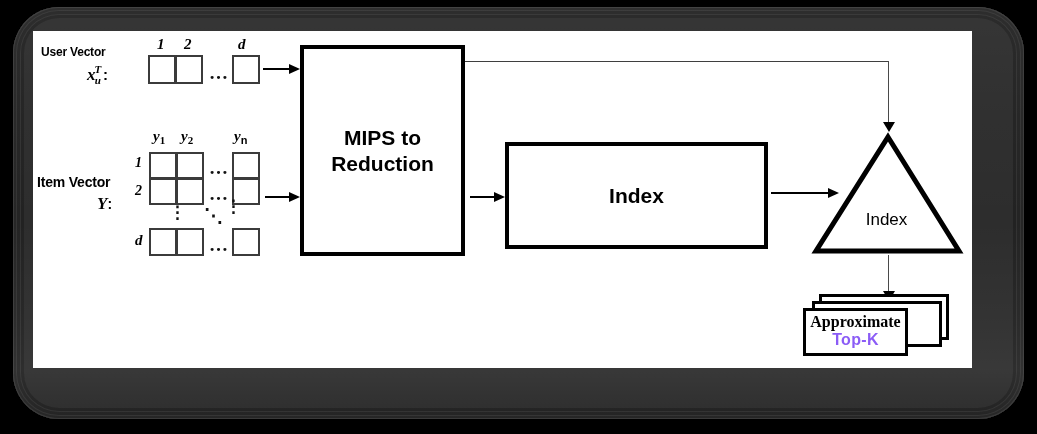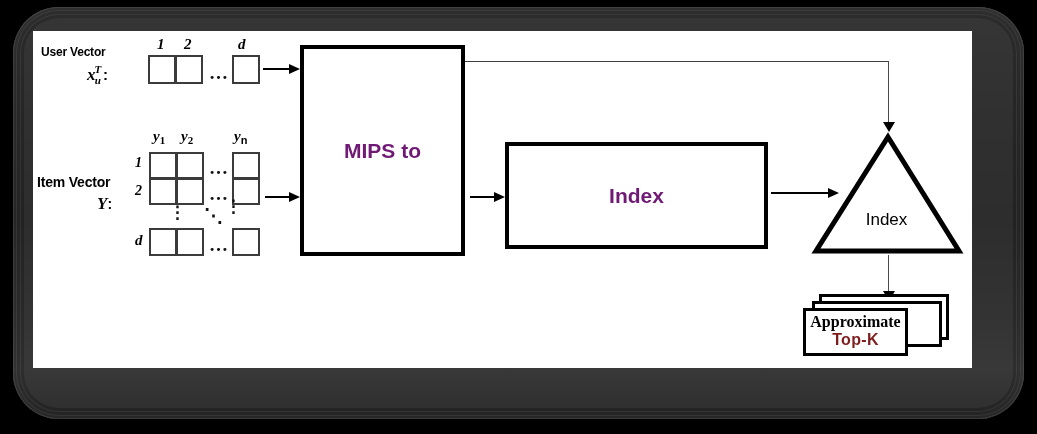--- a/index.html
+++ b/index.html
@@ -109,21 +109,21 @@
     position: absolute;
     box-sizing: border-box;
     border: 4px solid #000;
     background: #fff;
     display: flex;
     align-items: center;
     justify-content: center;
     text-align: center;
     font-family: "Liberation Sans", sans-serif;
     font-weight: bold;
-    color: #701a75;
+    color: #000000;
     line-height: 1.22;
   }
 
   
   .arrow-h {
     position: absolute;
     height: 2px;
     background: #000;
   }
   .arrow-h::after {
@@ -184,21 +184,21 @@
     font-family: "Liberation Serif", serif;
     font-weight: bold;
     font-size: 16px;
     color: #000;
     line-height: 1.05;
   }
   .card-l2 {
     font-family: "Liberation Sans", sans-serif;
     font-weight: bold;
     font-size: 16px;
-    color: #7f1d1d;
+    color: #8b5cf6;
     line-height: 1.15;
     letter-spacing: 0.3px;
   }
 </style>
 </head>
 <body>
 
 <div id="root">
 
   <div class="frame-outer"></div>
@@ -262,20 +262,21 @@
 
     <div class="cell" style="left:116px; top:197px; width:28px; height:28px;"></div>
     <div class="cell" style="left:143px; top:197px; width:28px; height:28px;"></div>
     <div class="cell" style="left:199px; top:197px; width:28px; height:28px;"></div>
 
     <div class="arrow-h" style="left:232px; top:165px; width:33px;"></div>
 
     <div class="box" style="left:267px; top:14px; width:165px; height:211px; font-size:21px;">
       <div>
         <div>MIPS to</div>
+        <div>Reduction</div>
       </div>
     </div>
 
     <div class="arrow-h" style="left:437px; top:165px; width:33px;"></div>
 
     <div class="box" style="left:472px; top:111px; width:263px; height:107px; font-size:21px;">
       <div>
         <div>Index</div>
       </div>
     </div>

